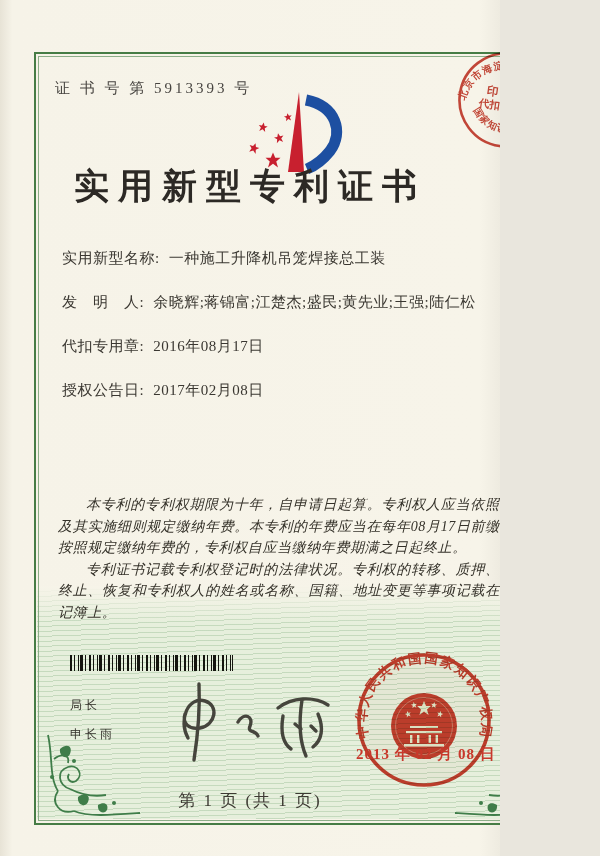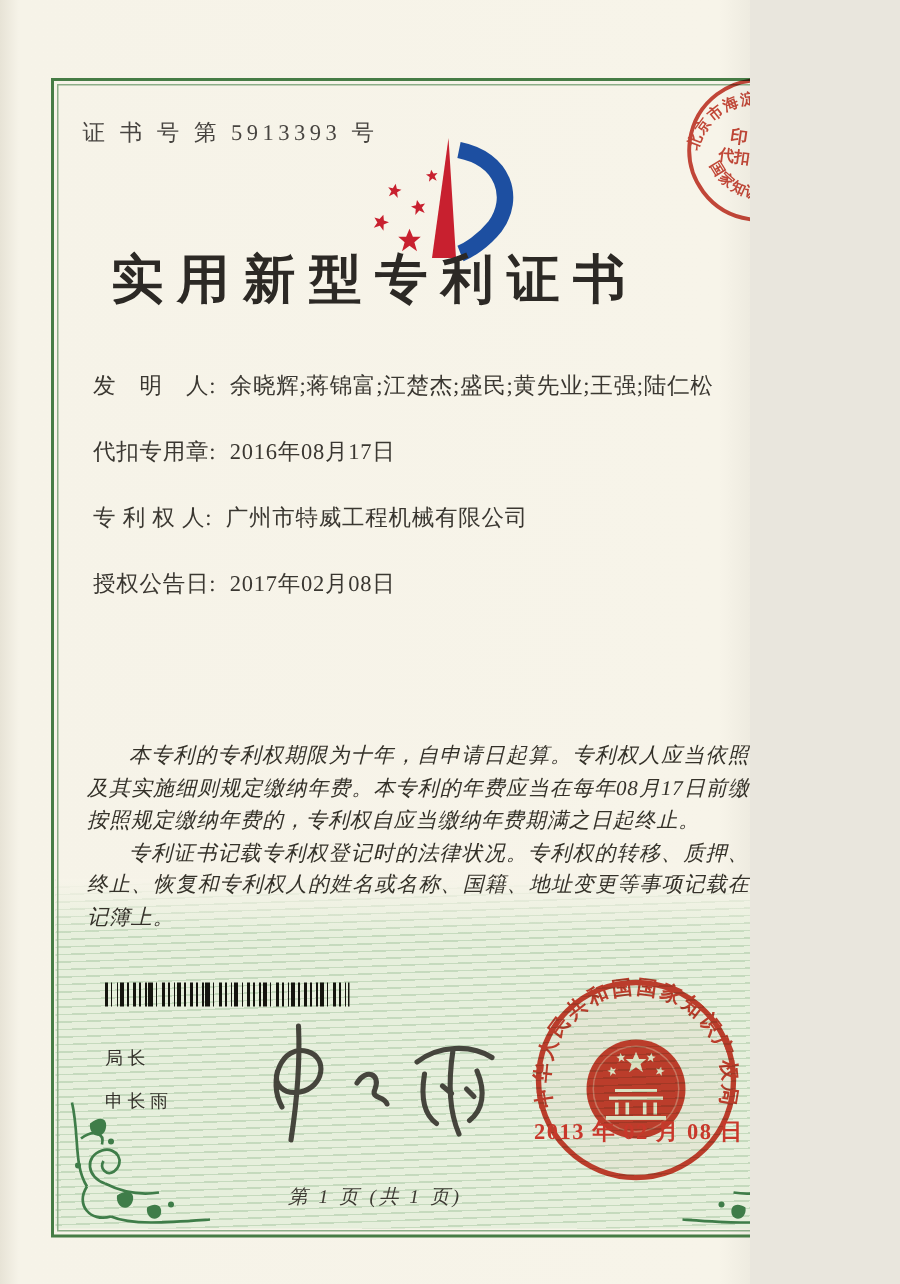--- a/index.html
+++ b/index.html
@@ -37,21 +37,21 @@
   .sig-role{margin-bottom:12px;}
   .signature{position:absolute;left:158px;top:678px;z-index:3;}
   .big-seal{position:absolute;left:354px;top:650px;z-index:4;mix-blend-mode:multiply;opacity:.93;}
   .seal-text{fill:#cd3222;font-weight:bold;font-family:"Liberation Serif",serif;}
   .seal-date{position:absolute;left:356px;top:745px;width:160px;z-index:5;
     font-size:15px;font-weight:bold;color:#c8382b;letter-spacing:1px;white-space:nowrap;}
   .flourish{position:absolute;z-index:2;}
   .flourish.left{left:40px;top:733px;}
   .flourish.right{left:450px;top:733px;transform:scaleX(-1);}
   .footer{position:absolute;left:0;top:789px;width:100%;text-align:center;z-index:3;
-    font-size:13px;letter-spacing:2px;color:#3d3a33;font-style:italic;}
+    font-size:17px;letter-spacing:2px;color:#3d3a33;}
 </style>
 </head>
 <body>
 
 <div class="page">
 
   <div class="guilloche"></div>
   <div class="frame"></div>
 
   <div class="cert-no">证 书 号 第 5913393 号</div>
@@ -82,27 +82,27 @@
     <text class="stamp-text" x="50" y="60" font-size="10.5" text-anchor="middle">代扣专用章</text>
     <text class="stamp-text" font-size="9.5" letter-spacing="1">
       <textPath href="#taxBot" startOffset="50%" text-anchor="middle">国家知识产权局</textPath>
     </text>
   </svg>
 
   <h1 class="title">实用新型专利证书</h1>
 
   <div class="fields">
     <div class="field">
+      <span class="flabel">实用新型名称:</span><span class="fvalue">一种施工升降机吊笼焊接总工装</span>
+    </div>
+    <div class="field">
       <span class="flabel">发　明　人:</span><span class="fvalue">余晓辉;蒋锦富;江楚杰;盛民;黄先业;王强;陆仁松</span>
     </div>
     <div class="field">
       <span class="flabel">代扣专用章:</span><span class="fvalue">2016年08月17日</span>
-    </div>
-    <div class="field">
-      <span class="flabel">专 利 权 人:</span><span class="fvalue">广州市特威工程机械有限公司</span>
     </div>
     <div class="field">
       <span class="flabel">授权公告日:</span><span class="fvalue">2017年02月08日</span>
     </div>
   </div>
 
   <div class="paras">
     <p>本专利的专利权期限为十年，自申请日起算。专利权人应当依照专利法及其实施细则规定缴纳年费。本专利的年费应当在每年08月17日前缴纳。未按照规定缴纳年费的，专利权自应当缴纳年费期满之日起终止。</p>
     <p>专利证书记载专利权登记时的法律状况。专利权的转移、质押、无效、终止、恢复和专利权人的姓名或名称、国籍、地址变更等事项记载在专利登记簿上。</p>
   </div>

